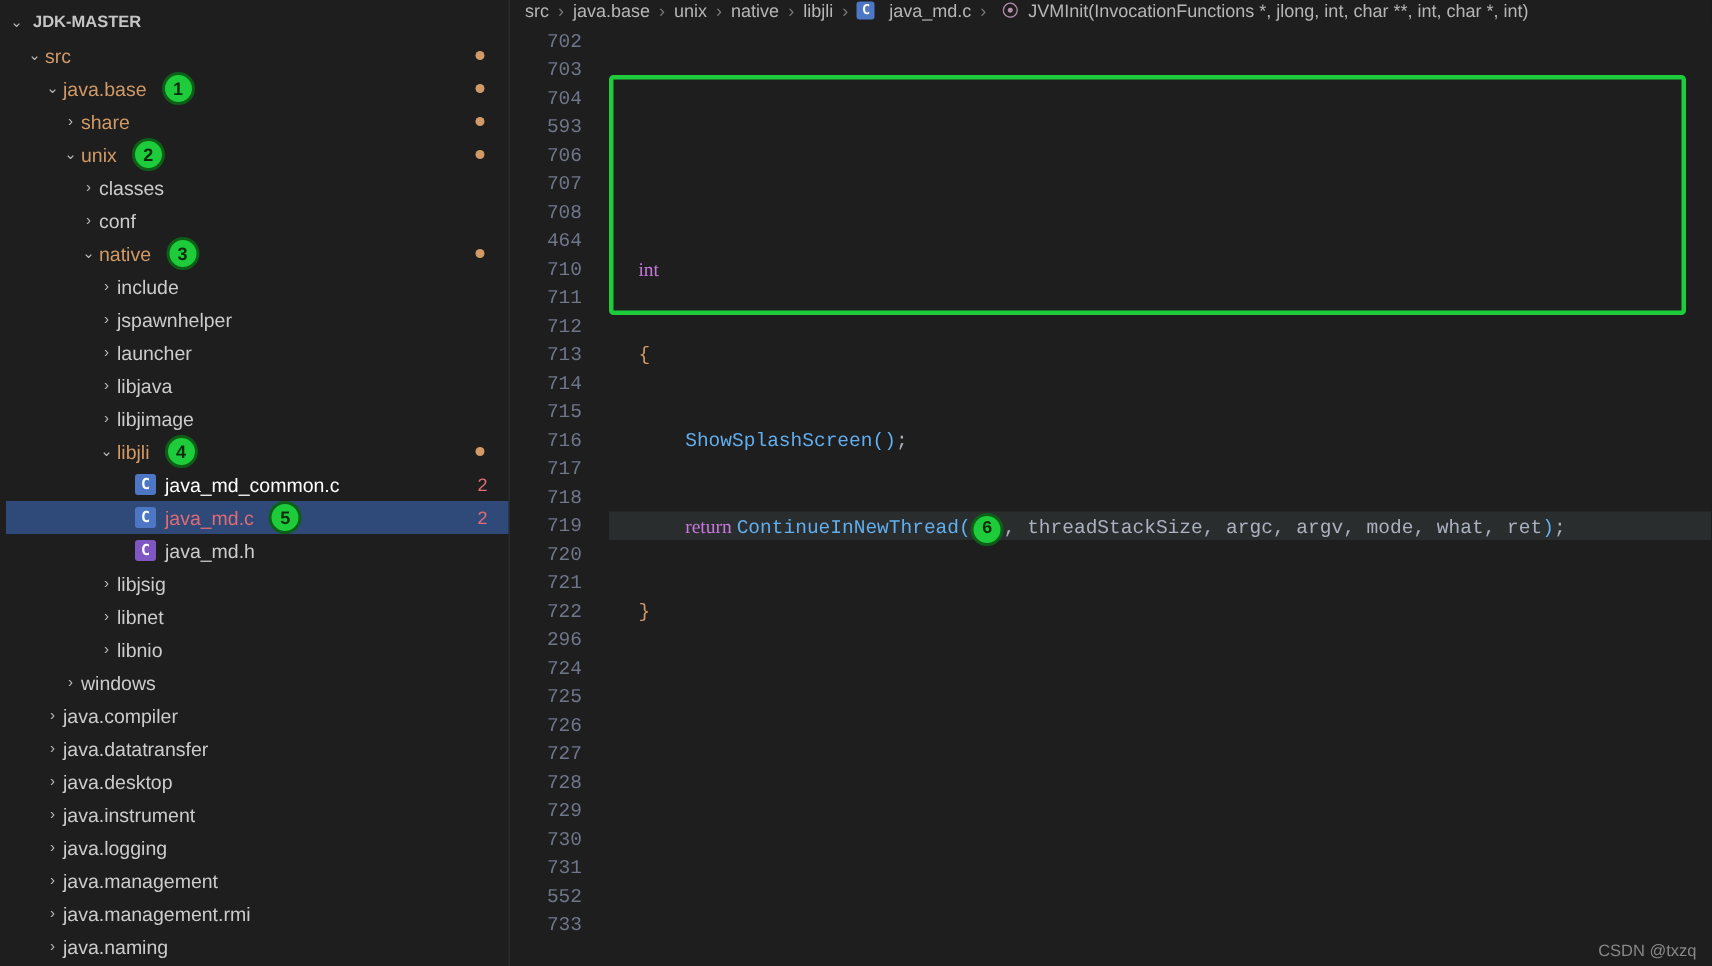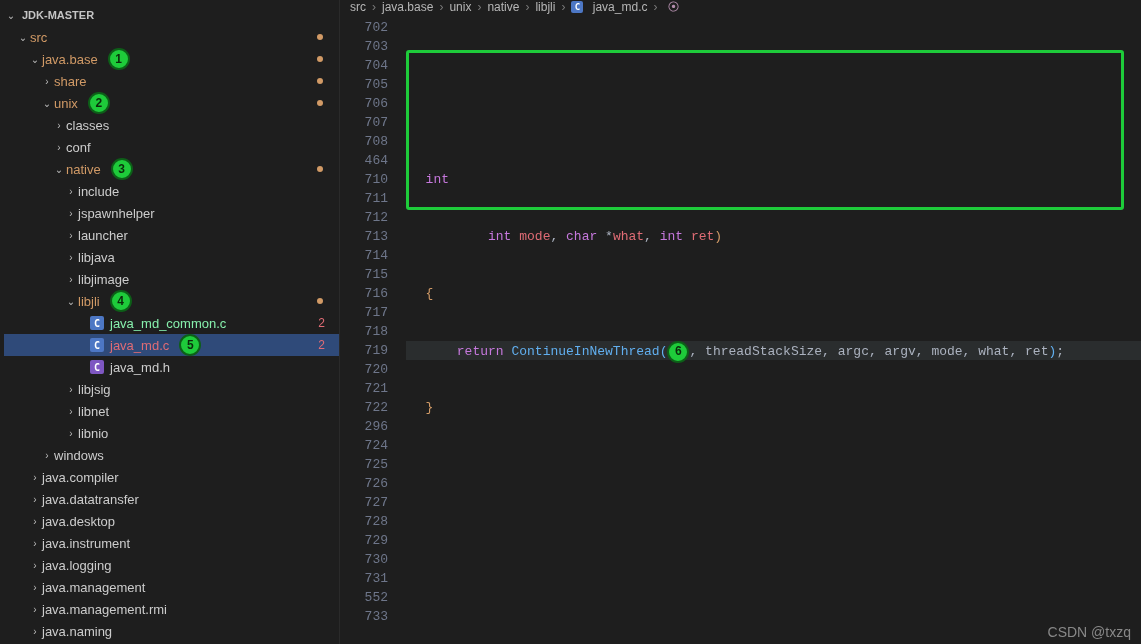--- a/index.html
+++ b/index.html
@@ -56,32 +56,32 @@
   }
   .gutter .lnum { height: 19px; }
   .code { flex: 1; padding: 4px 0 0 0; position: relative; white-space: pre; overflow: hidden; }
   .code .line { height: 19px; padding-left: 4px; position: relative; }
   .code .line.current { background: #2a2d2e; }
   .hl-box {
     position: absolute; border: 3px solid #1ecb3a; border-radius: 3px;
     pointer-events: none;
   }
   
-  .kw { color: #c678dd; }
+  .kw { color: #c678dd; font-family: Liberation Serif, serif; }
   .fn { color: #61afef; }       
   .id { color: #abb2bf; }       
   .pr { color: #e06c75; }        
   .br { color: #d19a66; }        
   .br2{ color: #61afef; }        
   .mc { color: #e06c75; }
   .num{ color: #d19a66; }
   .op { color: #abb2bf; }
   .def{ color: #c678dd; }
   .star { color: #abb2bf; }
-  .watermark { position:absolute; bottom:4px; right:10px; color:#888; font-size:14px; font-family:sans-serif;}
+  .watermark { position:absolute; bottom:4px; right:10px; color:#888; font-size:11px; font-family:sans-serif;}
 </style>
 </head>
 <body>
 
 <div class="sidebar">
   <div class="explorer-root">
     <div class="tree-row" style="padding-left:0px">
       <span class="arrow">⌄</span>
       <span class="tree-label project-title">JDK-MASTER</span>
     </div>
@@ -143,21 +143,21 @@
     </div>
     <div class="tree-row" style="padding-left:60px">
       <span class="arrow">⌄</span>
       <span class="tree-label orange">libjli</span>
       <span class="callout inline">4</span>
       <span class="orange-dot"></span>
     </div>
     <div class="tree-row" style="padding-left:72px">
       <span class="arrow blank">·</span>
       <span class="c-icon">C</span>
-      <span class="tree-label" style="color:#86efac">java_md_common.c</span>
+      <span class="tree-label" style="color:#ffffff">java_md_common.c</span>
       <span class="red-badge">2</span>
     </div>
     <div class="tree-row selected" style="padding-left:72px">
       <span class="arrow blank">·</span>
       <span class="c-icon">C</span>
       <span class="tree-label" style="color:#e06c75">java_md.c</span>
       <span class="callout inline">5</span>
       <span class="red-badge">2</span>
     </div>
     <div class="tree-row" style="padding-left:72px">
@@ -224,28 +224,29 @@
       <span class="sep">›</span>
     <span>unix</span>
       <span class="sep">›</span>
     <span>native</span>
       <span class="sep">›</span>
     <span>libjli</span>
       <span class="sep">›</span>
     <span class="cfile"><span class="c-icon" style="width:12px;height:12px;font-size:9px">C</span>&nbsp;<span>java_md.c</span></span>
     <span class="sep">›</span>
     <span class="fn-icon">⦿</span>
+    <span>JVMInit(InvocationFunctions *, jlong, int, char **, int, char *, int)</span>
   </div>
 
   <div class="code-pane">
     <div class="gutter" id="gutter">
         <div class="lnum">702</div>
         <div class="lnum">703</div>
         <div class="lnum">704</div>
-        <div class="lnum">705</div>
+        <div class="lnum">593</div>
         <div class="lnum">706</div>
         <div class="lnum">707</div>
         <div class="lnum">708</div>
         <div class="lnum">464</div>
         <div class="lnum">710</div>
         <div class="lnum">711</div>
         <div class="lnum">712</div>
         <div class="lnum">713</div>
         <div class="lnum">714</div>
         <div class="lnum">715</div>
@@ -267,22 +268,22 @@
         <div class="lnum">731</div>
         <div class="lnum">552</div>
         <div class="lnum">733</div>
       </div>
     <div class="code" id="code">
 
       <div class="hl-box" style="top:36px; left:0px; width:718px; height:160px"></div>
 
       <div class="line"></div>
       <div class="line">  <span class="kw">int</span></div>
-      <div class="line">          <span class="kw">int </span><span class="pr">mode</span><span class="op">, </span><span class="kw">char </span><span class="star">*</span><span class="pr">what</span><span class="op">, </span><span class="kw">int </span><span class="pr">ret</span><span class="br">)</span></div>
       <div class="line">  <span class="br">{</span></div>
+      <div class="line">      <span class="fn">ShowSplashScreen</span><span class="br2">()</span><span class="op">;</span></div>
       <div class="line current">      <span class="kw">return </span><span class="fn">ContinueInNewThread</span><span class="br2">(</span><span class="callout" style="margin:0">6</span><span class="op">,</span><span class="id"> threadStackSize</span><span class="op">,</span><span class="id"> argc</span><span class="op">,</span><span class="id"> argv</span><span class="op">,</span><span class="id"> mode</span><span class="op">,</span><span class="id"> what</span><span class="op">,</span><span class="id"> ret</span><span class="br2">)</span><span class="op">;</span></div>
       <div class="line">  <span class="br">}</span></div>
       
       
       
       
       
       
       
       

